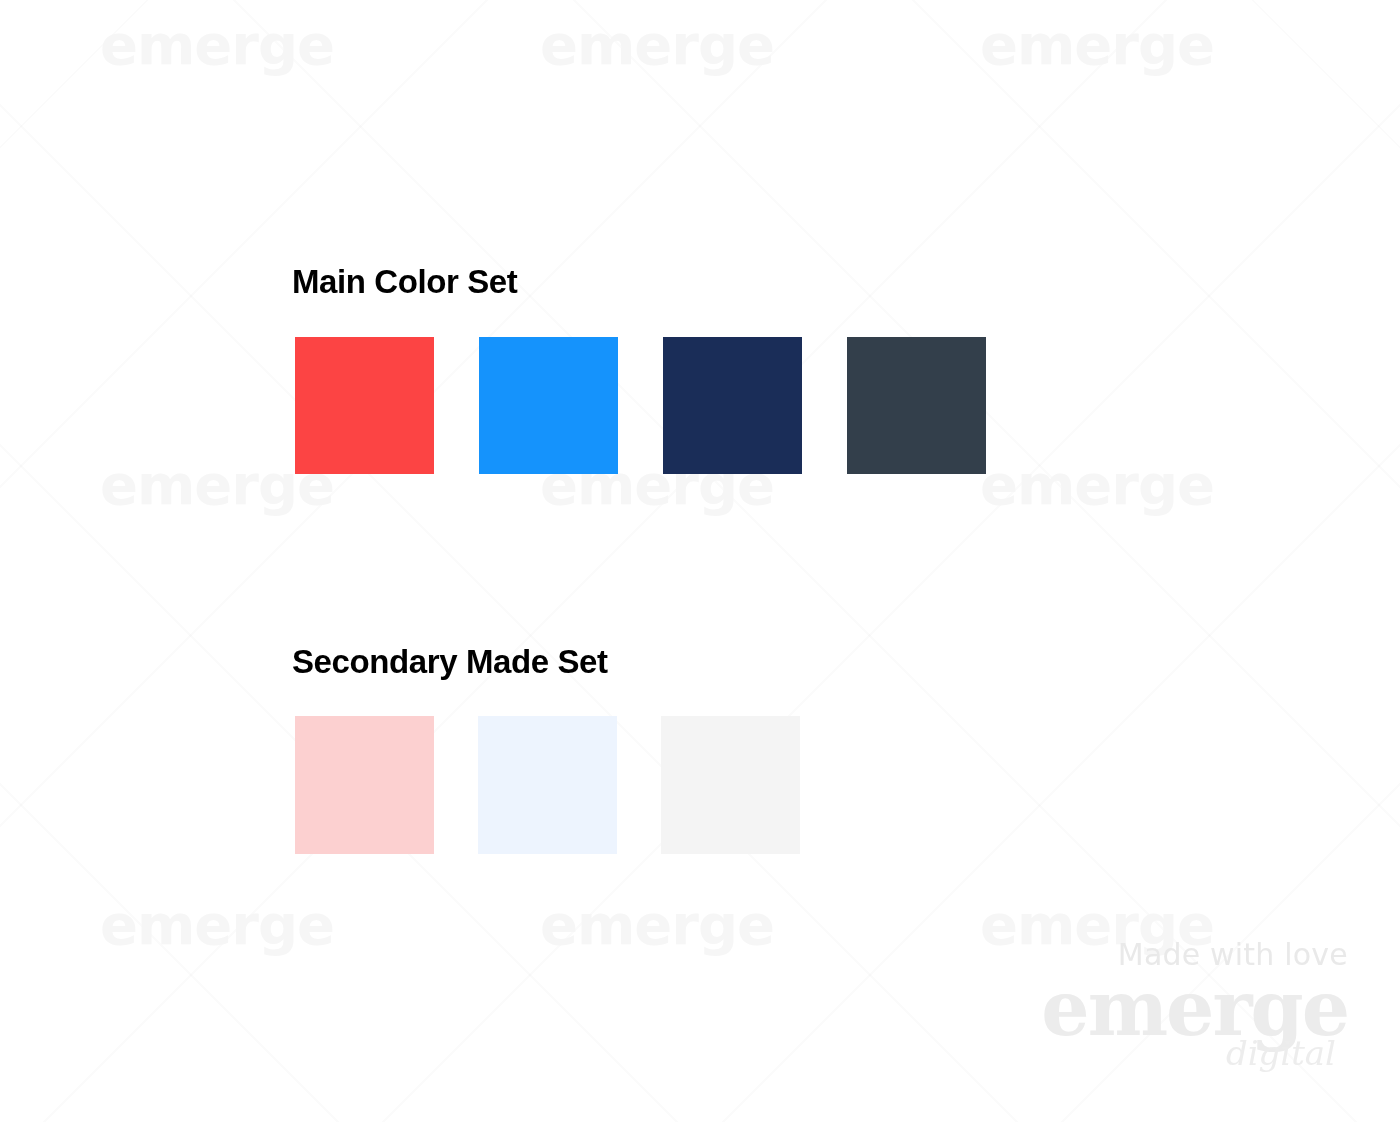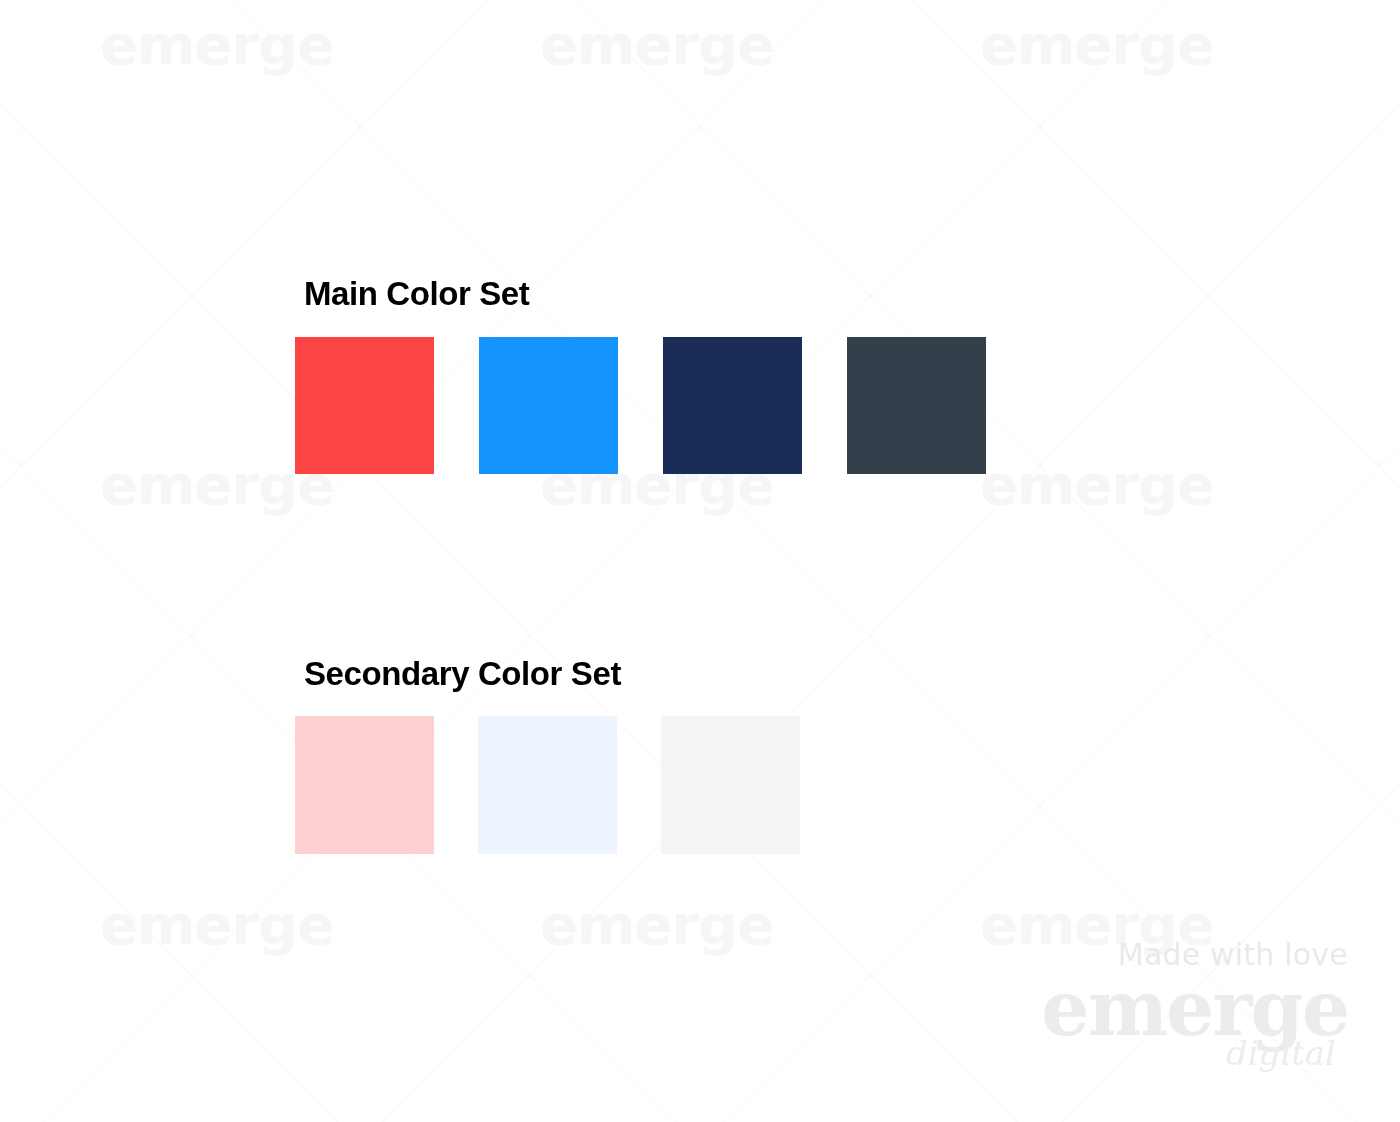--- a/index.html
+++ b/index.html
@@ -56,21 +56,21 @@
 
   .section-title {
     position: absolute;
     left: 292px;
     font-family: "Liberation Sans", sans-serif;
     font-weight: 700;
     font-size: 33px;
     letter-spacing: -0.4px;
     color: #000000;
     white-space: nowrap;
-    margin: 12px;
+    margin: 0;
   }
   #main-title { top: 263px; }
   #secondary-title { top: 643px; }
 
   .swatch-row {
     position: absolute;
     left: 295px;
     display: flex;
   }
   #main-swatch-row { top: 337px; }
@@ -150,21 +150,21 @@
 
   <h2 class="section-title" id="main-title">Main Color Set</h2>
 
   <div class="swatch-row" id="main-swatch-row">
       <div class="swatch" title="#fc4444" style="background: rgb(252, 68, 68);"></div>
       <div class="swatch" title="#1593fc" style="background: rgb(21, 147, 252);"></div>
       <div class="swatch" title="#1a2d58" style="background: rgb(26, 45, 88);"></div>
       <div class="swatch" title="#333f4b" style="background: rgb(51, 63, 75);"></div>
     </div>
 
-  <h2 class="section-title" id="secondary-title">Secondary Color Set</h2>
+  <h2 class="section-title" id="secondary-title">Secondary Made Set</h2>
 
   <div class="swatch-row" id="secondary-swatch-row">
       <div class="swatch" title="#fcd0d0" style="background: rgb(252, 208, 208);"></div>
       <div class="swatch" title="#edf4fe" style="background: rgb(237, 244, 254);"></div>
       <div class="swatch" title="#f4f4f4" style="background: rgb(244, 244, 244);"></div>
     </div>
 
 </div>
 
 <div id="brand-watermark">

